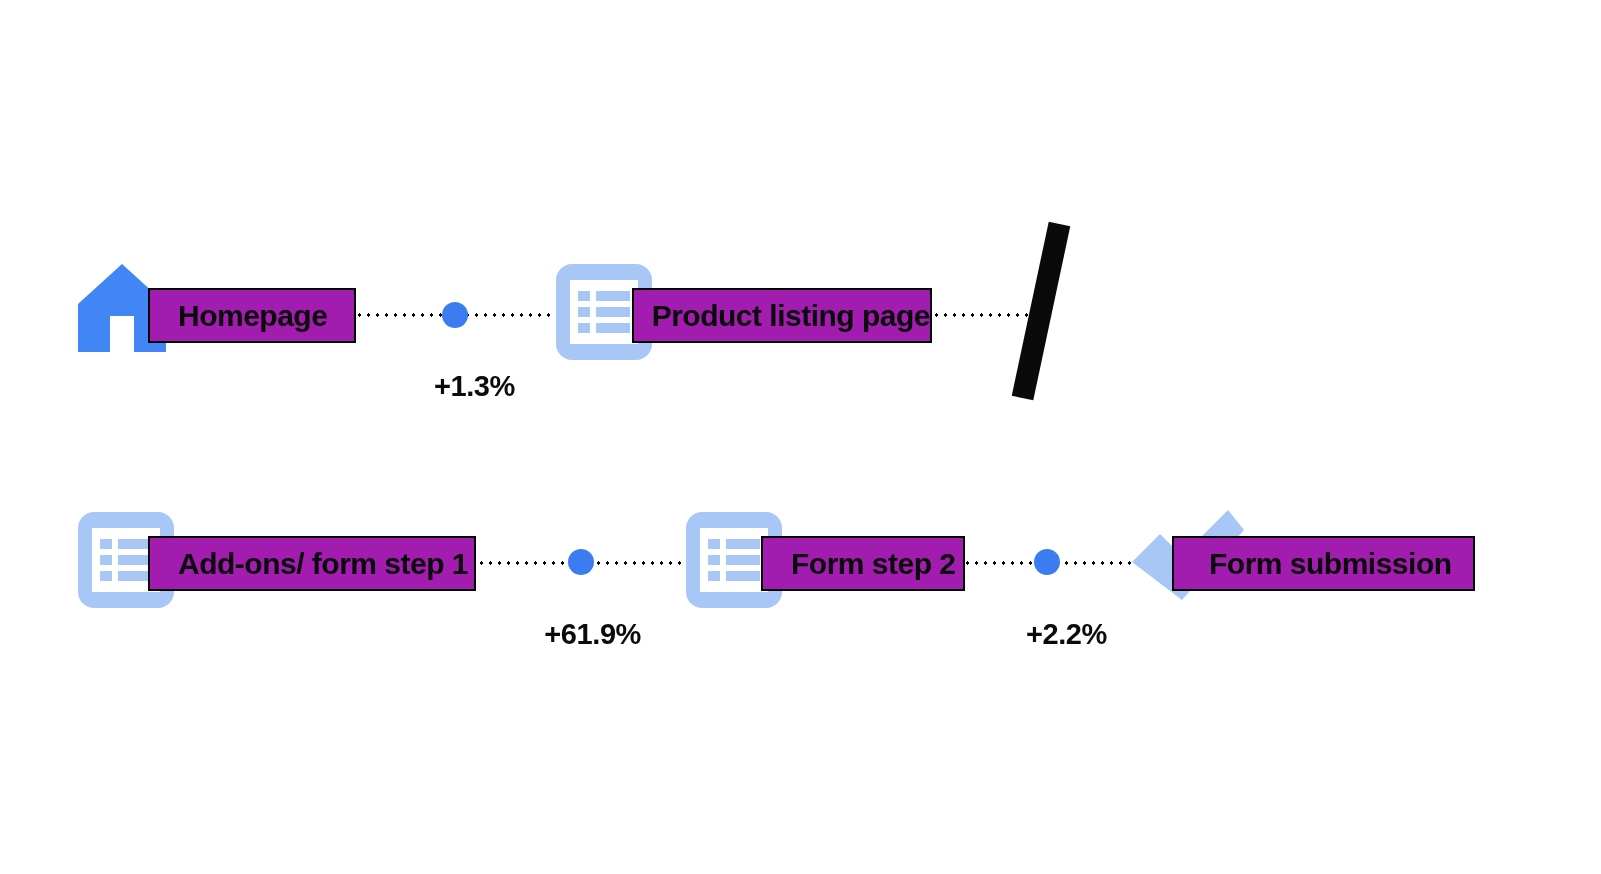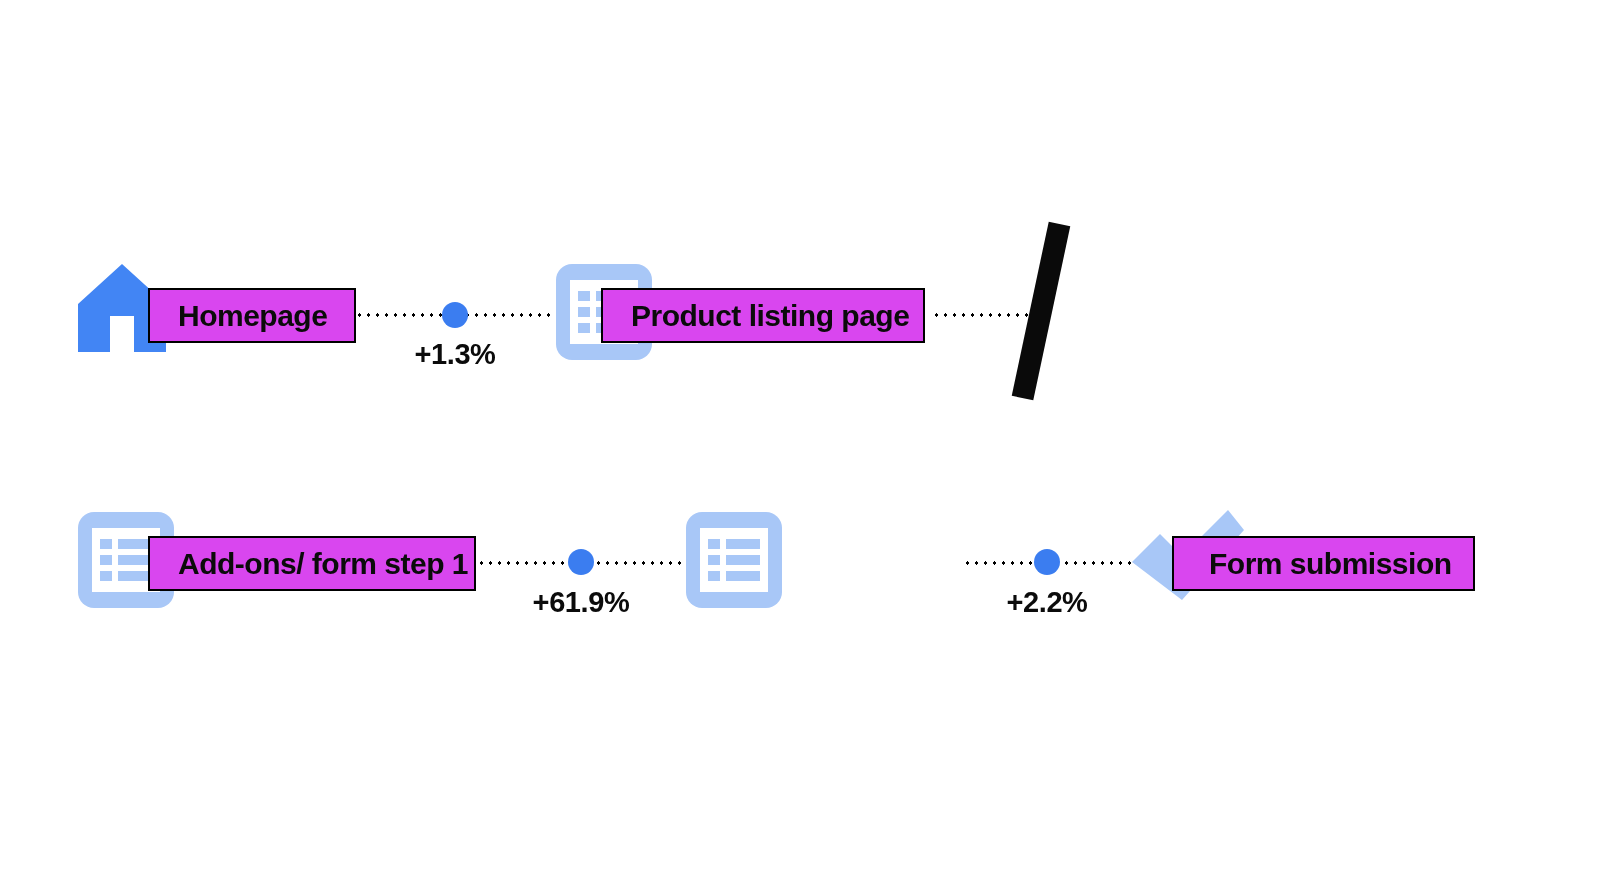--- a/index.html
+++ b/index.html
@@ -46,27 +46,28 @@
   }
 
   
   .metric {
     position: absolute;
     font-size: 29px;
     font-weight: 700;
     color: #0b0b0b;
     letter-spacing: -0.4px;
     white-space: nowrap;
-    text-align: center;
+    text-align: right;
+    margin-top: 32px;
   }
 
   
   .label-box {
     position: absolute;
-    background: #d946ef;
+    background: #a21caf;
     border: 2.6px solid #000000;
     box-sizing: border-box;
     display: flex;
     align-items: center;
     height: 55px;
   }
   .label-box .label-text {
     font-size: 30px;
     font-weight: 700;
     color: #0b0b0b;
@@ -118,21 +119,21 @@
       <rect x="14" y="16" width="68" height="64" fill="#ffffff"></rect>
       <rect x="22" y="27" width="12" height="10" fill="#A8C7F7"></rect>
       <rect x="40" y="27" width="34" height="10" fill="#A8C7F7"></rect>
       <rect x="22" y="43" width="12" height="10" fill="#A8C7F7"></rect>
       <rect x="40" y="43" width="34" height="10" fill="#A8C7F7"></rect>
       <rect x="22" y="59" width="12" height="10" fill="#A8C7F7"></rect>
       <rect x="40" y="59" width="34" height="10" fill="#A8C7F7"></rect>
     </svg>
   </div>
 
-  <div class="label-box" style="left:601px; top:288px; width:324px;">
+  <div class="label-box" style="left:632px; top:288px; width:300px;justify-content:flex-end;">
     <span class="label-text">Product listing page</span>
   </div>
 
   <div class="break-bar" style="left:1030px; top:222px; width:22px; height:178px; transform: rotate(12deg); transform-origin: 50% 50%;"></div>
 
   <div class="connector" style="left:477px; top:561px; width:227px;"></div>
 
   <div class="connector" style="left:963px; top:561px; width:210px;"></div>
 
   <div class="icon-list node" style="left:78px; top:512px; width:96px; height:96px;">
@@ -161,20 +162,23 @@
       <rect x="14" y="16" width="68" height="64" fill="#ffffff"></rect>
       <rect x="22" y="27" width="12" height="10" fill="#A8C7F7"></rect>
       <rect x="40" y="27" width="34" height="10" fill="#A8C7F7"></rect>
       <rect x="22" y="43" width="12" height="10" fill="#A8C7F7"></rect>
       <rect x="40" y="43" width="34" height="10" fill="#A8C7F7"></rect>
       <rect x="22" y="59" width="12" height="10" fill="#A8C7F7"></rect>
       <rect x="40" y="59" width="34" height="10" fill="#A8C7F7"></rect>
     </svg>
   </div>
 
+  <div class="label-box" style="left:761px; top:536px; width:204px;">
+    <span class="label-text">Form step 2</span>
+  </div>
 
   <div class="dot" style="left:1034px; top:549px;"></div>
   <div class="metric" style="left:987px; top:586px; width:120px;">+2.2%</div>
 
   <div class="icon-check node" style="left:1126px; top:506px; width:122px; height:112px;">
     <svg width="122" height="112" viewBox="0 0 122 112" aria-hidden="true">
       <path d="M6 56 L34 28 L56 50 L102 4 L118 24 L56 94 Z" fill="#A8C7F7"></path>
     </svg>
   </div>
 

